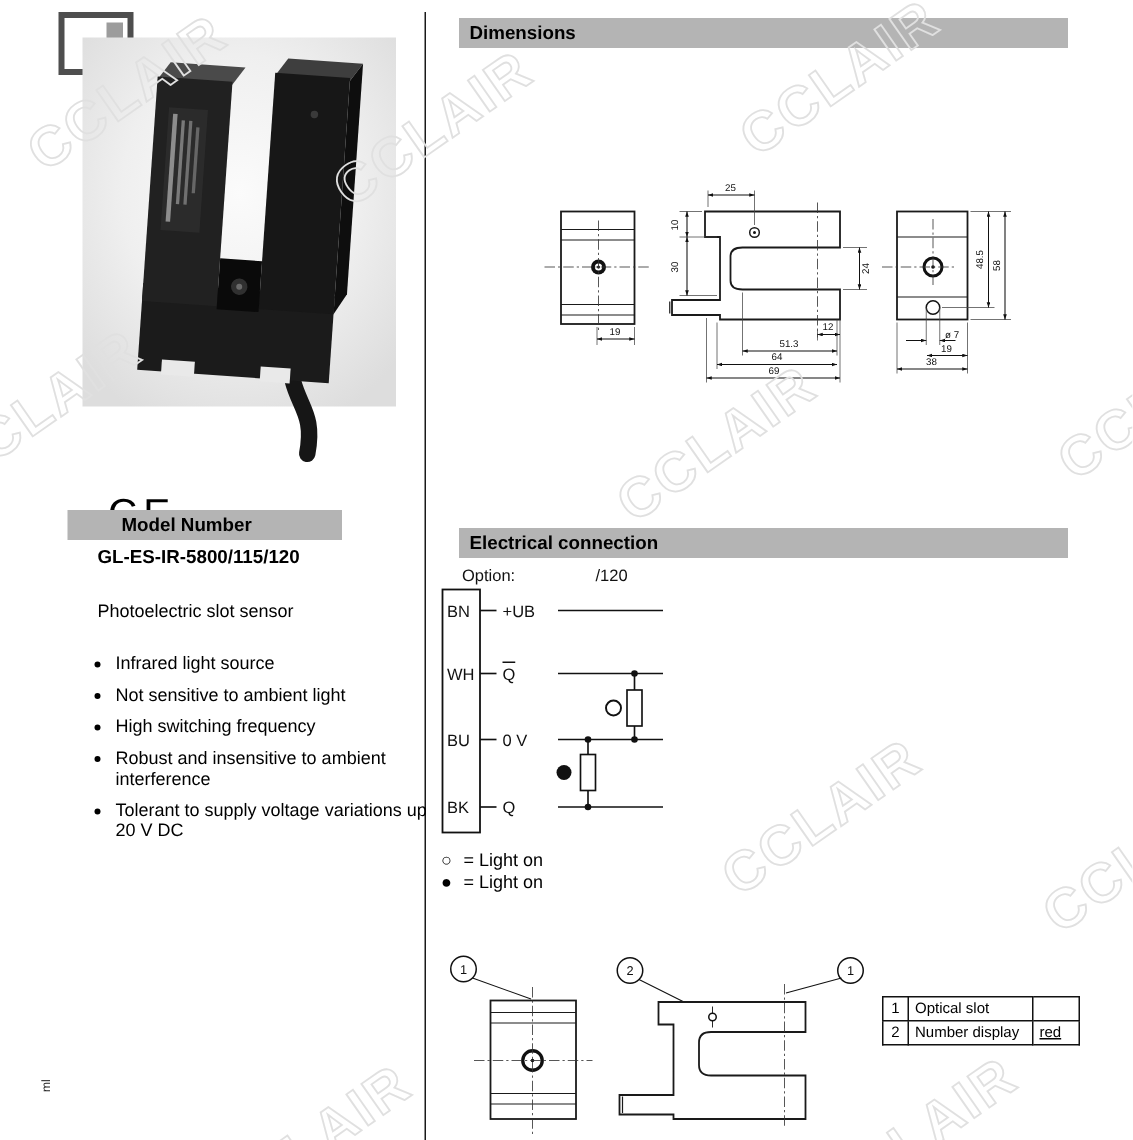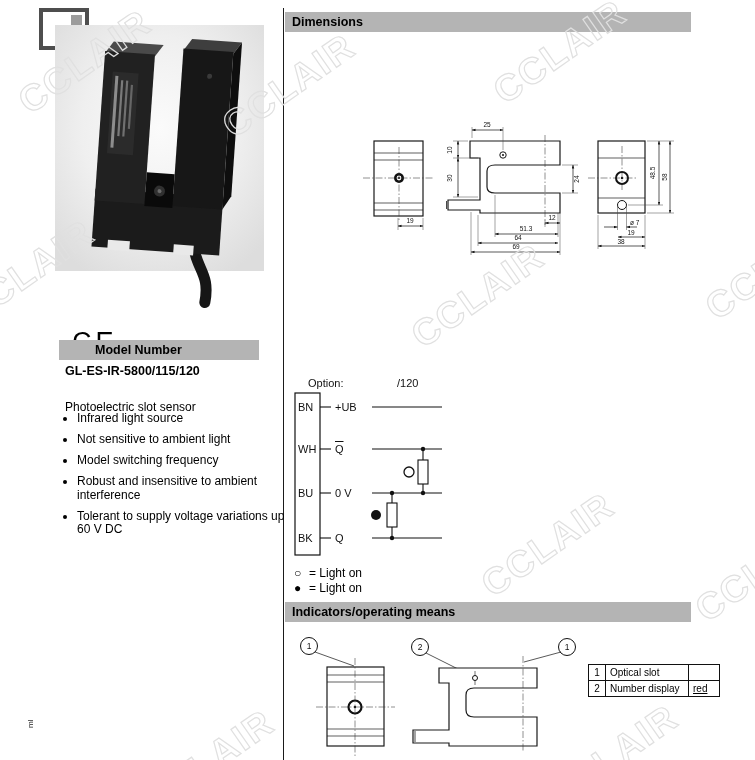--- a/index.html
+++ b/index.html
@@ -1,40 +1,40 @@
 <!DOCTYPE html>
 <html><head>
 <meta charset="utf-8">
 <style>
   html,body{margin:0;padding:0;background:#fff;}
   #page{position:relative;width:755px;height:760px;background:#fff;overflow:hidden;
         font-family:"Liberation Sans","DejaVu Sans",sans-serif;color:#000;}
   
   .hbar{position:absolute;height:20px;background:#b4b4b4;color:#000;
         font-size:12.5px;font-weight:bold;line-height:20px;padding-left:7px;box-sizing:border-box;}
-  .hbar.left{width:200px;left:59px;padding-left:36px;}
-  .hbar.right{width:406px;left:285px;}
+  .hbar.left{width:183px;left:45px;padding-left:36px;}
+  .hbar.right{width:406px;left:306px;}
   
   #divider{position:absolute;left:283px;top:8px;width:1px;height:752px;background:#1a1a1a;}
   
   .wm{position:absolute;transform:translate(-50%,-50%) rotate(-35deg);
       font-size:37px;font-weight:bold;letter-spacing:2px;color:transparent;
       -webkit-text-stroke:1.2px #e0e0e0;pointer-events:none;z-index:6;white-space:nowrap;}
   
   #symbolbox{position:absolute;left:39px;top:8px;width:50px;height:42px;background:#fff;
              border:4px solid #4e4e4e;box-sizing:border-box;}
   #symbolbox .strip{position:absolute;right:3px;top:3px;width:11px;height:24px;background:#9c9c9c;}
   #symbolbox .tri{position:absolute;right:4px;bottom:5px;width:0;height:0;
                   border-left:5px solid transparent;border-right:5px solid transparent;border-top:7px solid #555;}
   
   #ce{position:absolute;left:72px;top:286px;font-size:27px;letter-spacing:4px;font-weight:400;margin-top:41px;}
   
   .modelnum{position:absolute;left:65px;top:364px;font-size:12.5px;font-weight:bold;}
   .modeltype{position:absolute;left:65px;top:400px;font-size:12px;}
-  ul.features{position:absolute;left:60px;top:412px;width:222px;margin:0;padding:0 0 0 17px;}
+  ul.features{position:absolute;left:60px;top:436px;width:222px;margin:0;padding:0 0 0 17px;}
   ul.features li{font-size:12px;line-height:13.5px;margin-bottom:7.5px;}
   
   #legend{position:absolute;left:294px;top:565px;font-size:12px;}
   #legend .row{display:flex;align-items:center;height:15px;}
   #legend .sym{width:15px;font-size:12px;}
   
   #indtable{position:absolute;left:588px;top:664px;border-collapse:collapse;font-size:10px;}
   #indtable td{border:1px solid #111;padding:1px 4px;height:13px;}
   #indtable td.no{width:8px;text-align:center;}
   #indtable td.nm{width:74px;}
@@ -105,23 +105,23 @@
 
   <div id="ce">CE</div>
 
   <div class="hbar left" style="top:340px">Model Number</div>
   <div class="modelnum">GL-ES-IR-5800/115/120</div>
   <div class="modeltype">Photoelectric slot sensor</div>
 
   <ul class="features">
     <li>Infrared light source</li>
     <li>Not sensitive to ambient light</li>
-    <li>Model switching frequency</li>
+    <li>High switching frequency</li>
     <li>Robust and insensitive to ambient interference</li>
-    <li>Tolerant to supply voltage variations up 60 V DC</li>
+    <li>Tolerant to supply voltage variations up 20 V DC</li>
   </ul>
 
   <div class="hbar right" style="top:12px">Dimensions</div>
 
   <svg style="left:285px;top:90px" width="470" height="200" viewBox="0 0 470 200">
     <defs>
       <marker id="da" markerWidth="6" markerHeight="4" refX="5" refY="1.75" orient="auto-start-reverse">
         <path d="M0,0 L5,1.75 L0,3.5 Z" fill="#111"></path>
       </marker>
     </defs>
@@ -214,20 +214,21 @@
       <line x1="374" y1="51" x2="374" y2="115" marker-start="url(#da)" marker-end="url(#da)"></line>
       <line x1="385" y1="51" x2="385" y2="123" marker-start="url(#da)" marker-end="url(#da)"></line>
     </g>
     <text class="dimtxt" x="345" y="135">ø 7</text>
     <text class="dimtxt" x="346" y="144.5" text-anchor="middle">19</text>
     <text class="dimtxt" x="336" y="153.5" text-anchor="middle">38</text>
     <text class="dimtxt" x="370" y="83" text-anchor="middle" transform="rotate(-90 370 83)">48.5</text>
     <text class="dimtxt" x="381.5" y="87" text-anchor="middle" transform="rotate(-90 381.5 87)">58</text>
   </svg>
 
+  <div class="hbar right" style="top:352px">Electrical connection</div>
 
   <svg style="left:285px;top:373px" width="470" height="190" viewBox="0 0 470 190">
     <text class="eltxt" x="23" y="14">Option:</text>
     <text class="eltxt" x="112" y="14">/120</text>
     <rect x="10" y="20" width="25" height="162" fill="none" stroke="#111" stroke-width="1.2"></rect>
     <g stroke="#111" stroke-width="1.1">
       <line x1="35" y1="34" x2="46" y2="34"></line>
         <line x1="35" y1="76" x2="46" y2="76"></line>
       <line x1="35" y1="120" x2="46" y2="120"></line>
         <line x1="35" y1="165" x2="46" y2="165"></line>
@@ -263,21 +264,20 @@
     <div class="row">
       <span class="sym">○</span>
       <span>= Light on</span>
     </div>
     <div class="row">
       <span class="sym">●</span>
       <span>= Light on</span>
     </div>
   </div>
 
-  <div class="hbar right" style="top:602px">Indicators/operating means</div>
 
   <svg style="left:290px;top:628px" width="460" height="132" viewBox="0 0 460 132">
 
     <circle cx="19" cy="18" r="8.5" fill="#fff" stroke="#111" stroke-width="1"></circle>
     <text x="19" y="21" text-anchor="middle" font-size="8.5">1</text>
     <line x1="25" y1="24" x2="64" y2="38" stroke="#111" stroke-width="0.7"></line>
     <circle cx="130" cy="19" r="8.5" fill="#fff" stroke="#111" stroke-width="1"></circle>
     <text x="130" y="22" text-anchor="middle" font-size="8.5">2</text>
     <line x1="136" y1="25" x2="184" y2="49" stroke="#111" stroke-width="0.7"></line>
     <circle cx="277" cy="19" r="8.5" fill="#fff" stroke="#111" stroke-width="1"></circle>

